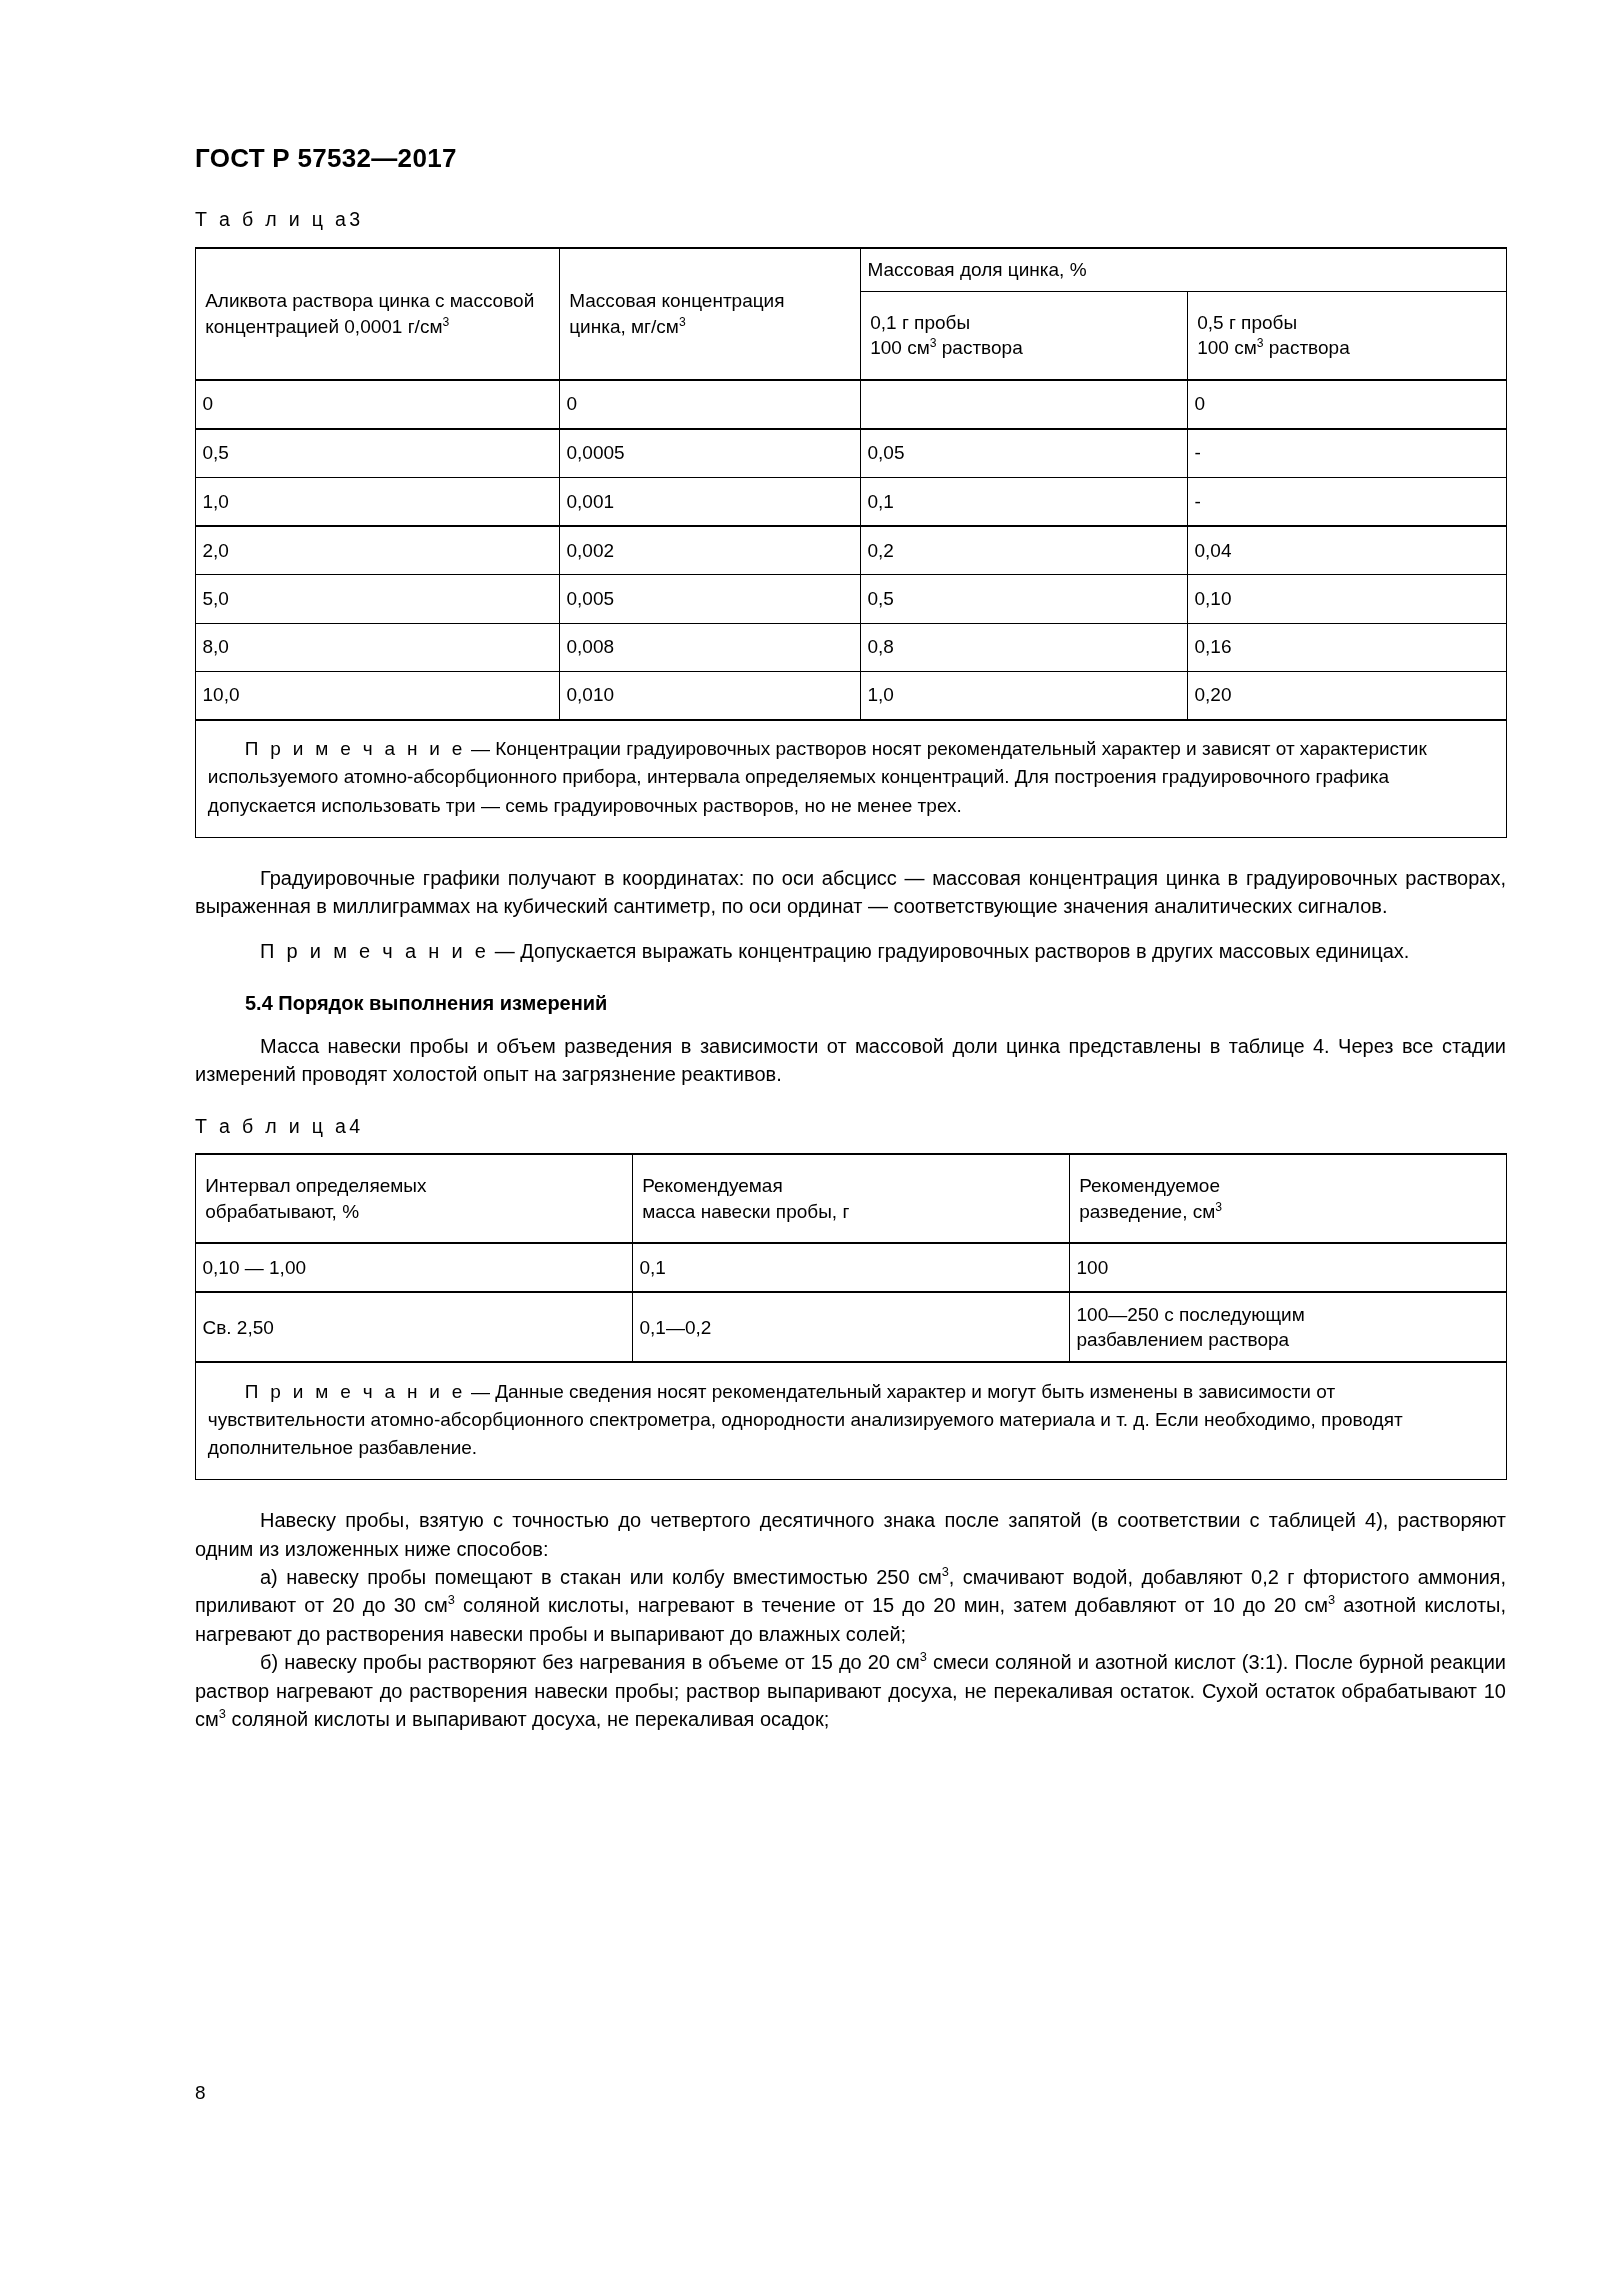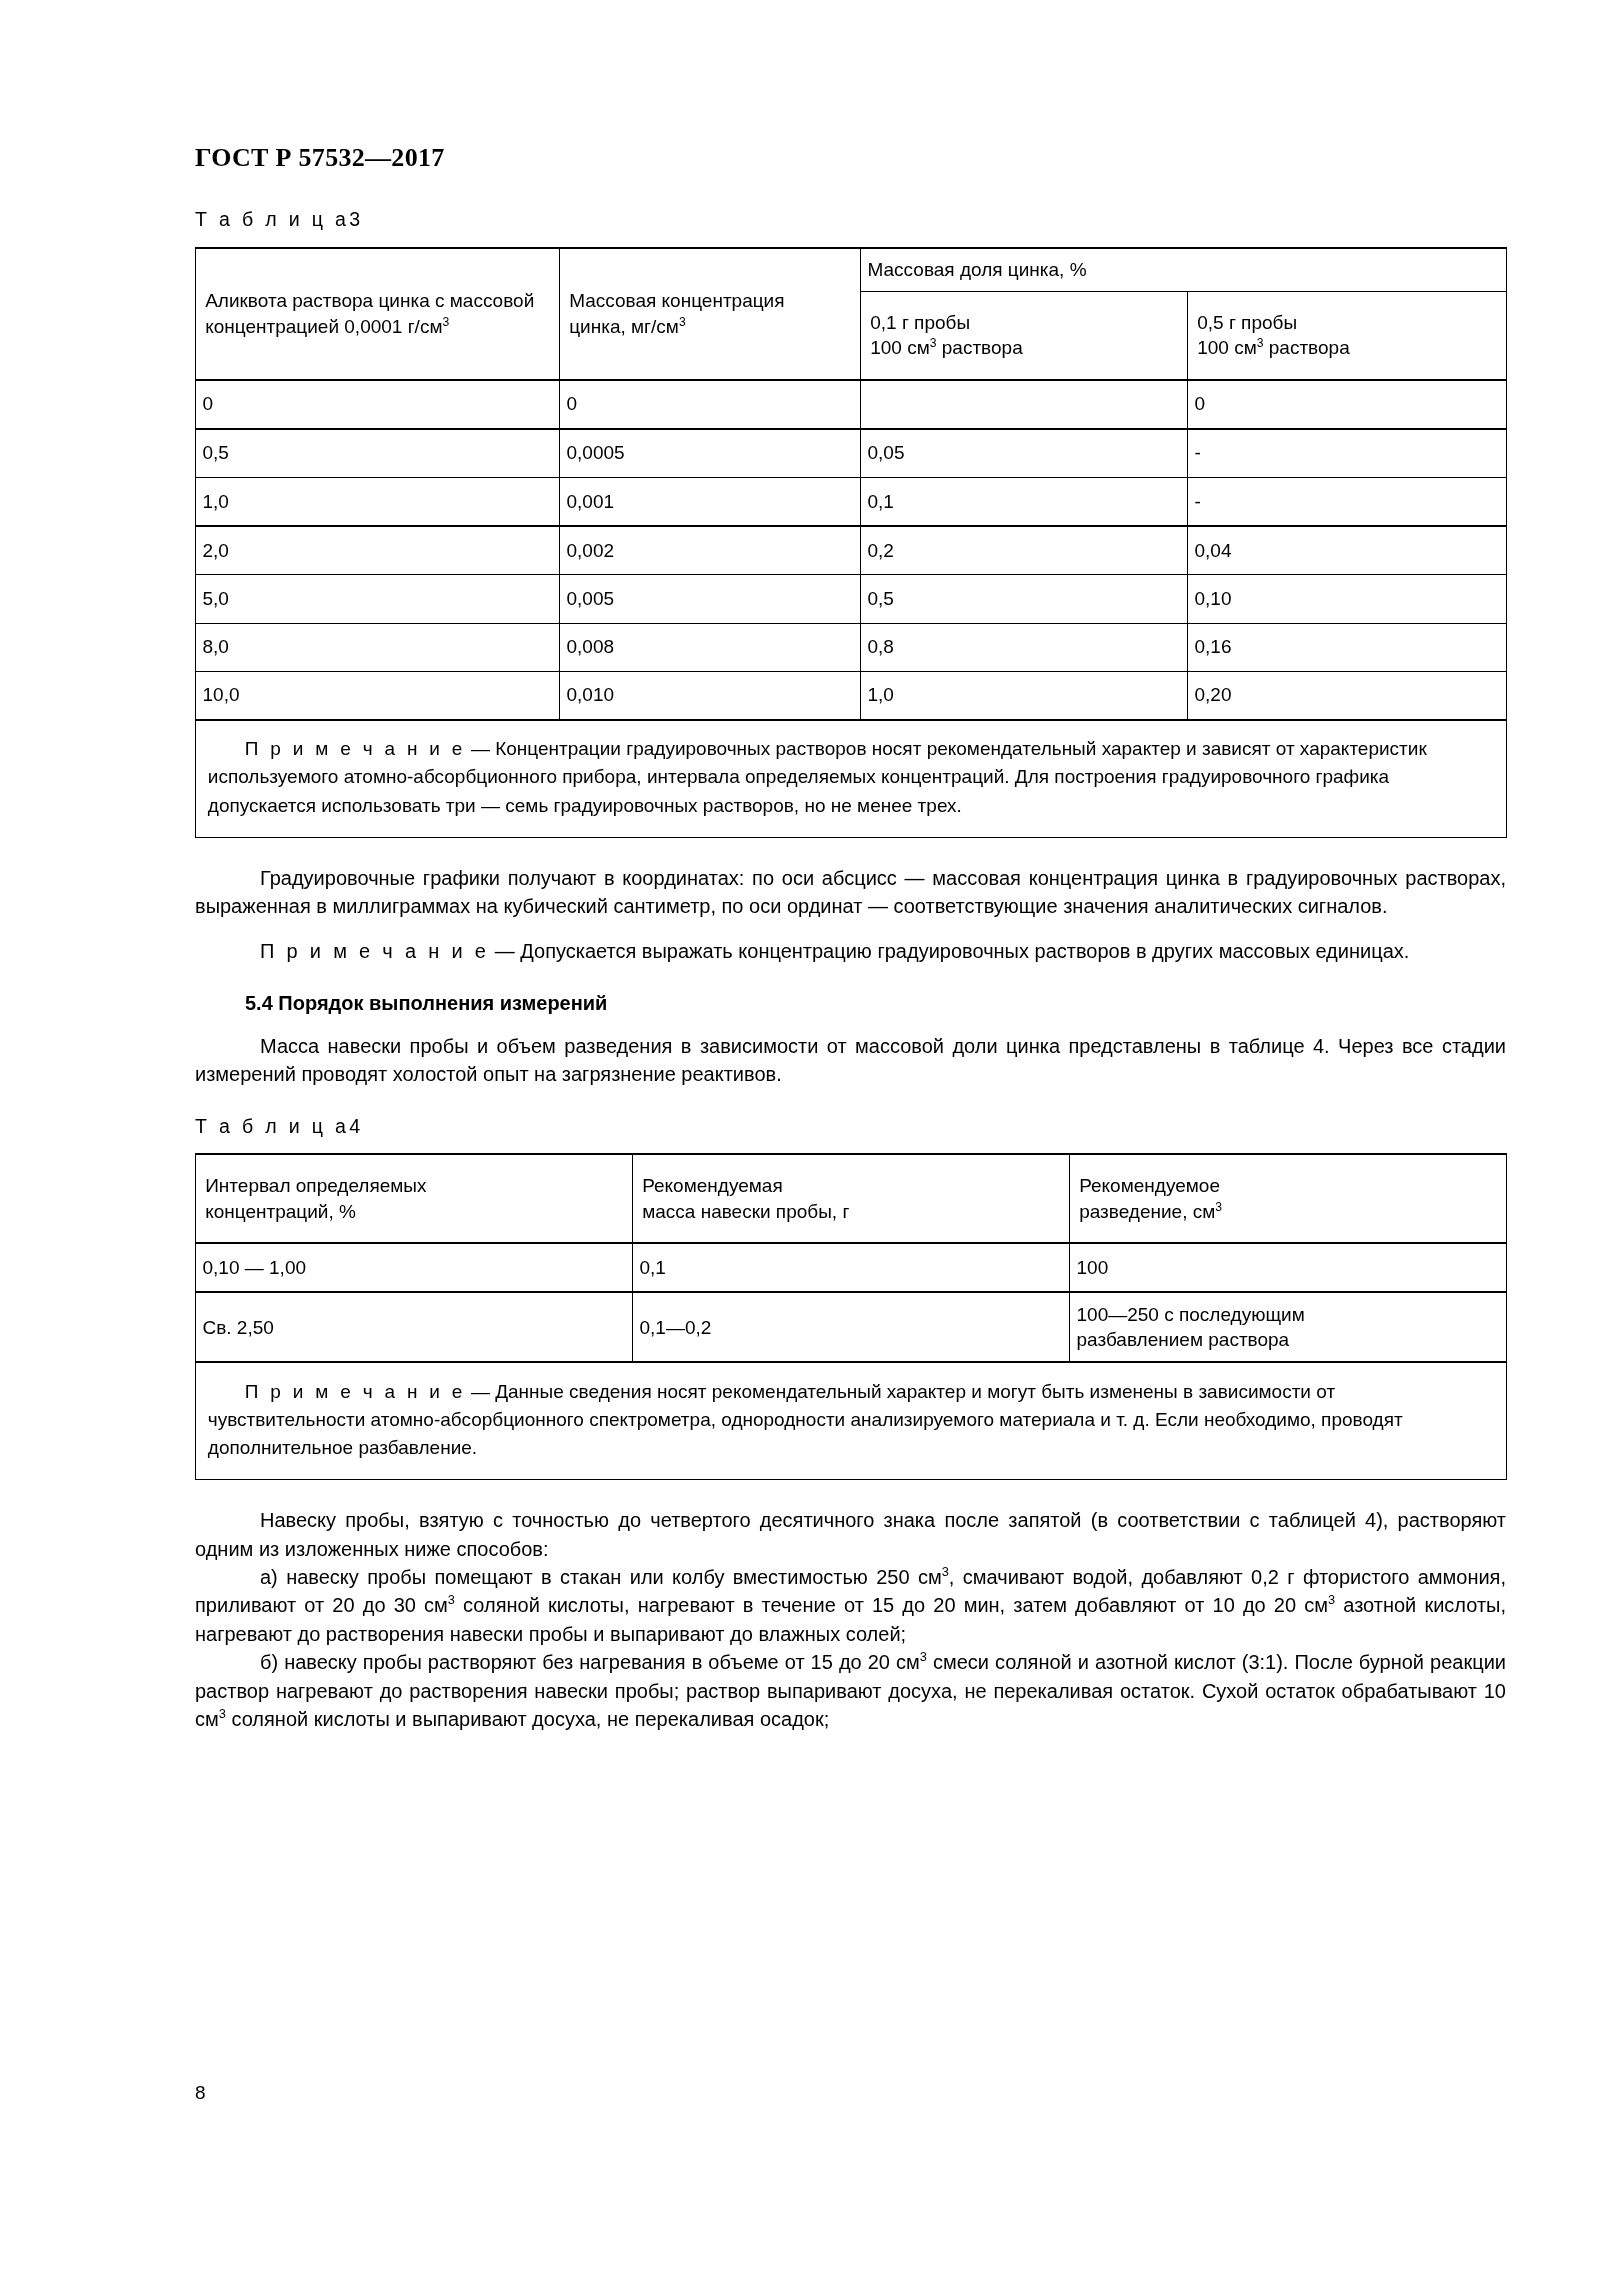--- a/index.html
+++ b/index.html
@@ -8,21 +8,21 @@
     font-family:"Liberation Sans", sans-serif;
     color:#000000;
     position:relative;
     overflow:hidden;
   }
   .page { position:absolute; left:0; top:0; width:1623px; height:2295px; }
 
   
   .doc-header {
     position:absolute; left:195px; top:143px;
-    font-size:26px; font-weight:bold; letter-spacing:0.3px;font-family:Liberation Serif, serif;
+    font-size:26px; font-weight:bold; letter-spacing:0.3px;
   }
 
   
   .content { position:absolute; left:195px; top:208px; width:1311px; }
 
   .table-caption {
     font-size:19.6px; letter-spacing:3.3px;
     margin:0 0 15.7px 0;
   }
   .table-caption .num { letter-spacing:0px; }
@@ -201,21 +201,21 @@
     <table class="gost">
       <colgroup>
         <col style="width:437px">
         <col style="width:437px">
         <col style="width:437px">
       </colgroup>
       <tbody>
         <tr>
           <td class="hdr-cell outer-top">
             <div>Интервал определяемых</div>
-            <div>концентраций, %</div>
+            <div>обрабатывают, %</div>
           </td>
           <td class="hdr-cell outer-top">
             <div>Рекомендуемая</div>
             <div>масса навески пробы, г</div>
           </td>
           <td class="hdr-cell outer-top">
             <div>Рекомендуемое</div>
             <div><span>разведение, см</span><span class="sup">3</span></div>
           </td>
         </tr>

